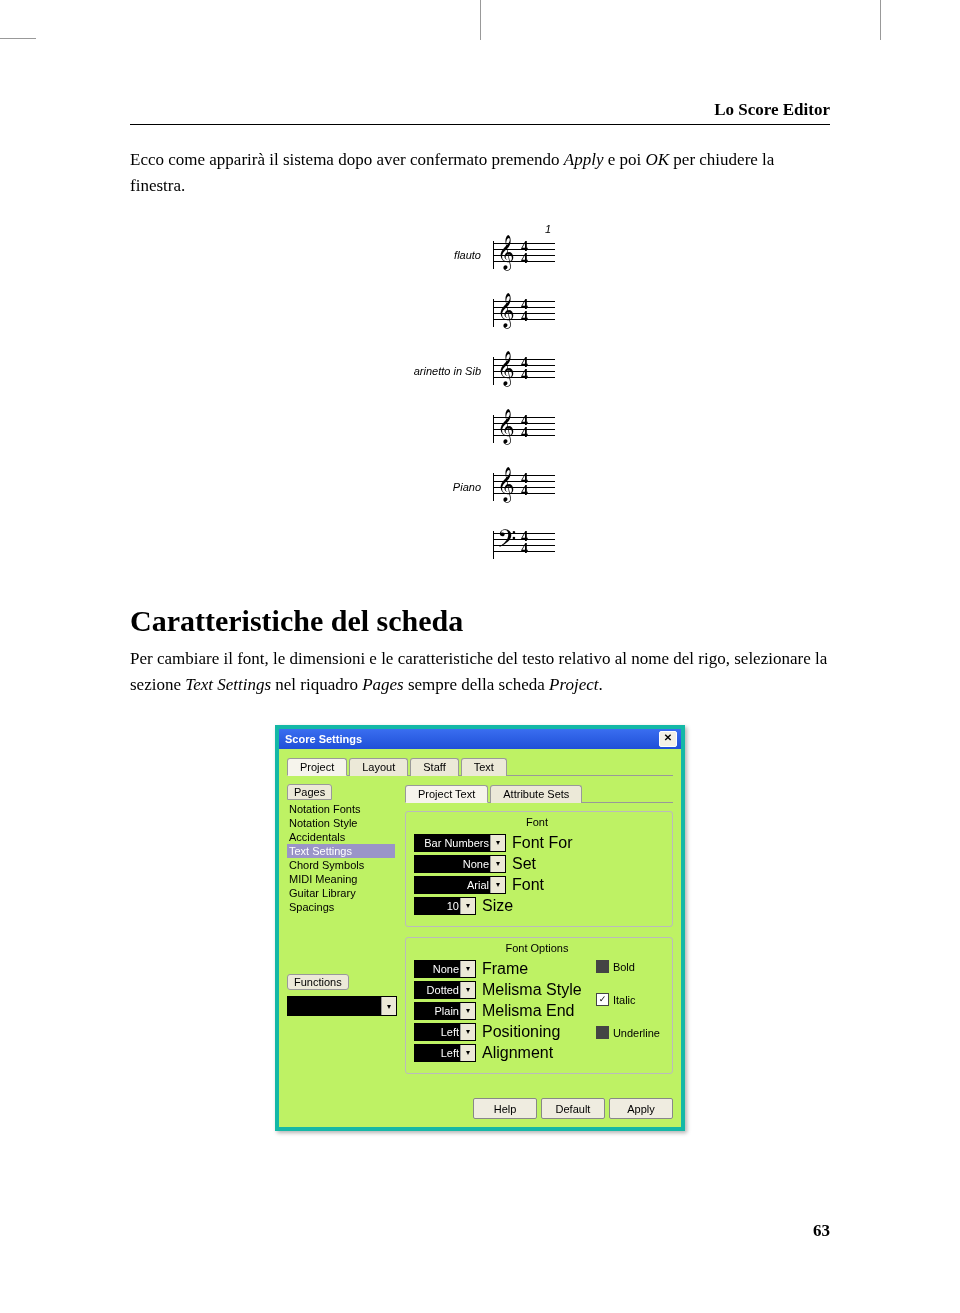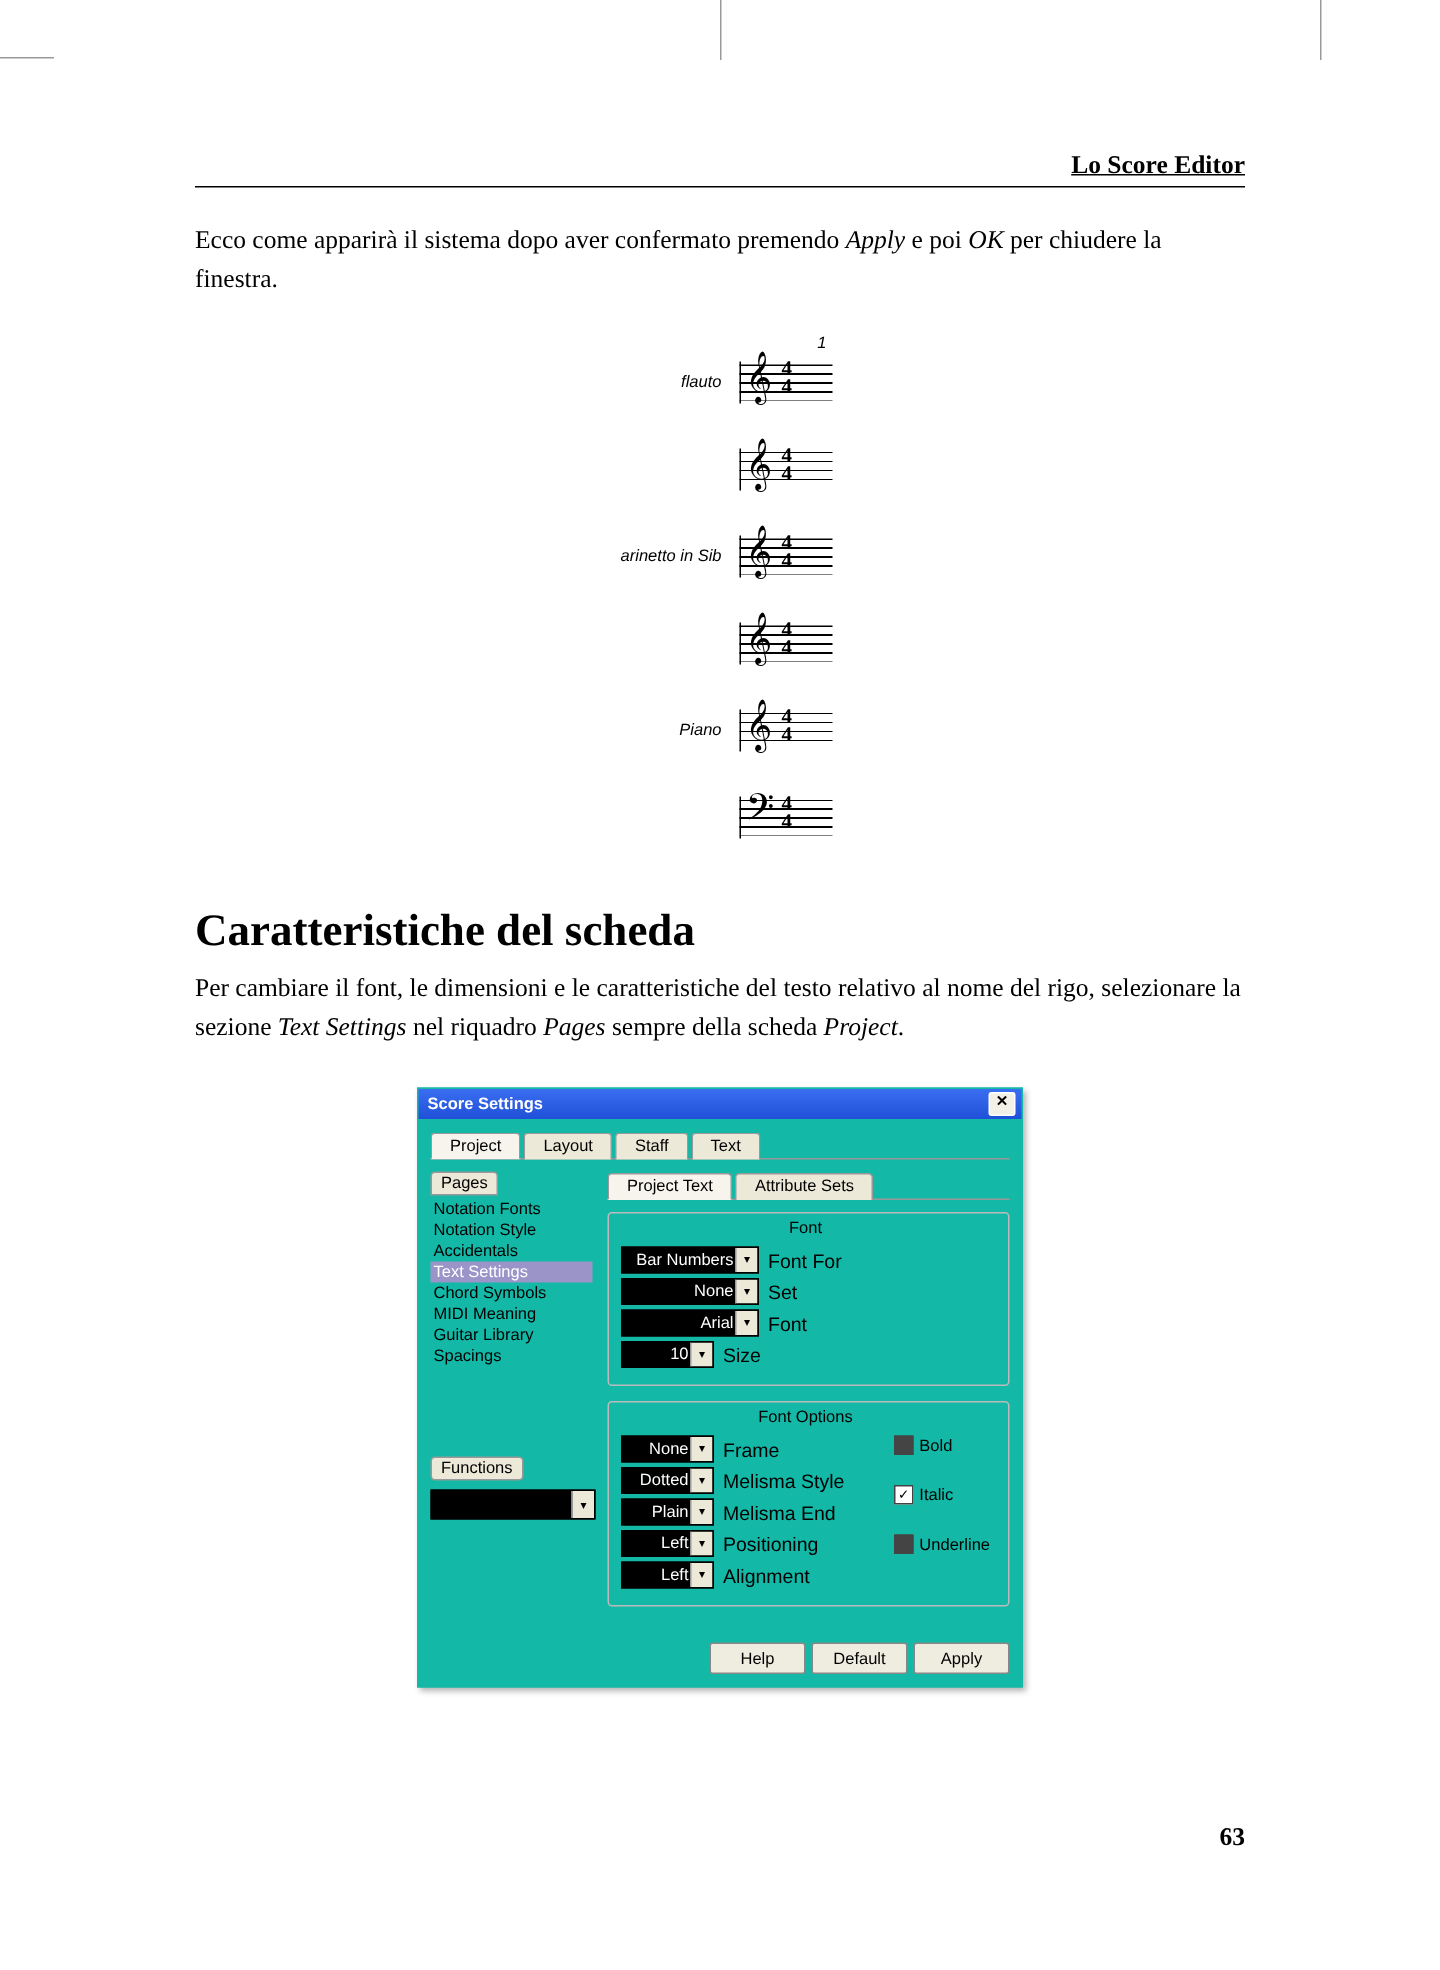--- a/index.html
+++ b/index.html
@@ -40,21 +40,20 @@
   .header-rule {
     border: none;
     border-bottom: 1px solid #000;
     margin: 0 0 10px 0;
   }
   .header-title {
     text-align: right;
     font-weight: bold;
     font-size: 17px;
     margin-bottom: 4px;
-    text-decoration: underline;
   }
   .para {
     font-size: 17px;
     line-height: 1.5;
     margin: 22px 0 28px 0;
   }
   .italic { font-style: italic; }
   h2.section {
     font-size: 30px;
     font-weight: bold;
@@ -119,22 +118,22 @@
     right: 4px; top: -12px;
     font-size: 11px; font-style: italic;
   }
 
   
   .dialog {
     width: 402px;
     margin: 14px auto 18px auto;
     font-family: Tahoma, Arial, sans-serif;
     font-size: 11px;
-    background: #14b8a6;
-    border: 1px solid #14b8a6;
+    background: #bef264;
+    border: 4px solid #14b8a6;
     box-shadow: 2px 2px 4px rgba(0,0,0,0.3);
   }
   .titlebar {
     background: linear-gradient(to bottom, #3a6ef0, #1f50d8);
     color: #fff;
     font-weight: bold;
     font-size: 11px;
     height: 20px;
     display: flex;
     align-items: center;
@@ -254,21 +253,21 @@
     padding: 0 16px 0 4px;
     border: 1px solid #000;
     position: relative;
     line-height: 16px;
     white-space: nowrap;
     overflow: hidden;
   }
   .combo .dd-btn { width: 14px; }
   .w70 { width: 70px; }
   .w40 { width: 40px; }
-  .rlabel { font-size: 13px; }
+  .rlabel { font-size: 16px; }
   .checkbox-col {
     display: flex;
     flex-direction: column;
     gap: 20px;
     margin-left: auto;
   }
   .cb {
     display: flex; align-items: center; gap: 4px; font-size: 11px;
   }
   .cb .box {

